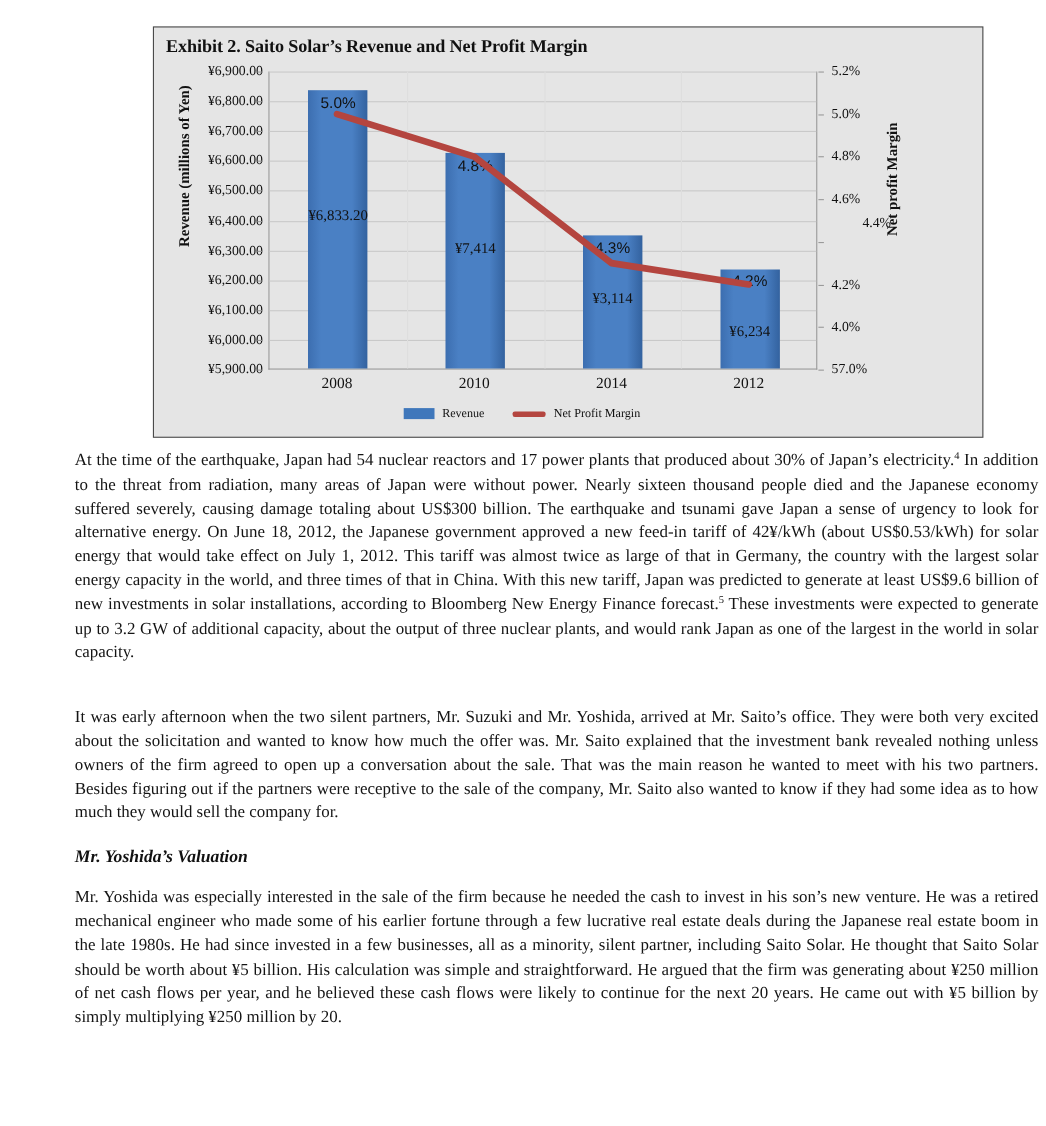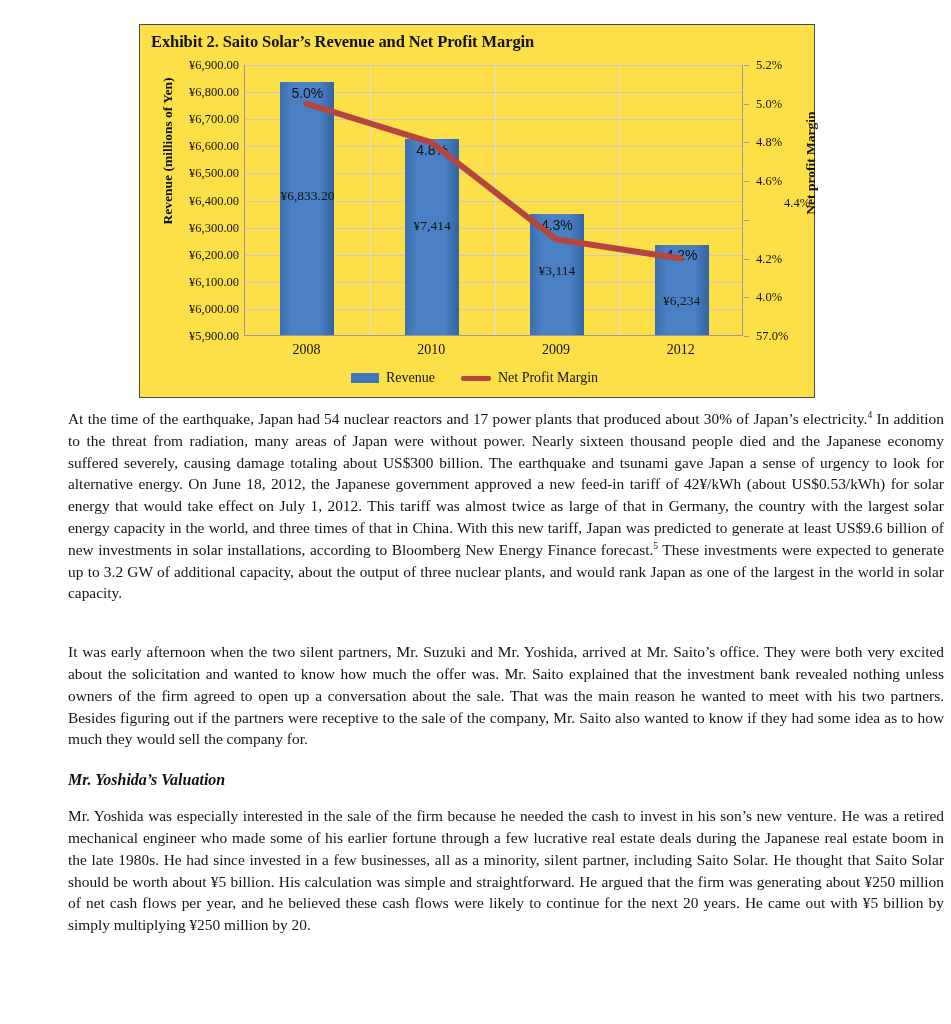--- a/index.html
+++ b/index.html
@@ -14,24 +14,24 @@
     color: #111111;
     overflow: hidden;
     position: relative;
   }
 
   
   #exhibit {
     position: absolute;
     left: 139px;
     top: 24px;
-    width: 676px;
+    width: 755px;
     height: 374px;
     border: 1.5px solid #4a4a4a;
-    background: #fde047;
+    background: #e5e5e5;
     box-sizing: border-box;
   }
   #chart-title {
     position: absolute;
     left: 11px;
     top: 7px;
     font-size: 16.5px;
     font-weight: bold;
     font-family: "Liberation Serif", "DejaVu Serif", serif;
     letter-spacing: -0.1px;
@@ -209,21 +209,21 @@
     height: 10px;
     background: #3f77bb;
   }
   .legend-swatch-line {
     width: 30px;
     height: 5px;
     background: #b4453f;
     border-radius: 2px;
   }
   .legend-label {
-    font-size: 14px;
+    font-size: 11px;
     font-family: "Liberation Serif", "DejaVu Serif", serif;
     color: #111;
   }
 
   
   #line-svg {
     position: absolute;
     left: 104px;
     top: 40px;
     width: 499px;
@@ -354,21 +354,21 @@
       <div class="bar-val" style="left: 376.625px; top: 228.486px;">¥6,234</div>
     </div>
 
   <svg id="line-svg" viewBox="0 0 499 271" preserveAspectRatio="none">
       <polyline points="62.375,38.71428571428572 187.125,77.42857142857147 311.875,174.21428571428572 436.625,193.5714285714285" fill="none" stroke="#b4453f" stroke-width="6" stroke-linejoin="round" stroke-linecap="round"></polyline>
     </svg>
 
   <div id="xaxis-wrap">
       <div class="xlabel" style="left: 7.375px; top: 2px;">2008</div>
       <div class="xlabel" style="left: 132.125px; top: 2px;">2010</div>
-      <div class="xlabel" style="left: 256.875px; top: 2px;">2009</div>
+      <div class="xlabel" style="left: 256.875px; top: 2px;">2014</div>
       <div class="xlabel" style="left: 381.625px; top: 2px;">2012</div>
     </div>
 
   <div id="legend">
     <div class="legend-item">
       <span class="legend-swatch-bar"></span>
       <span class="legend-label">Revenue</span>
     </div>
     <div class="legend-item">
       <span class="legend-swatch-line"></span>

